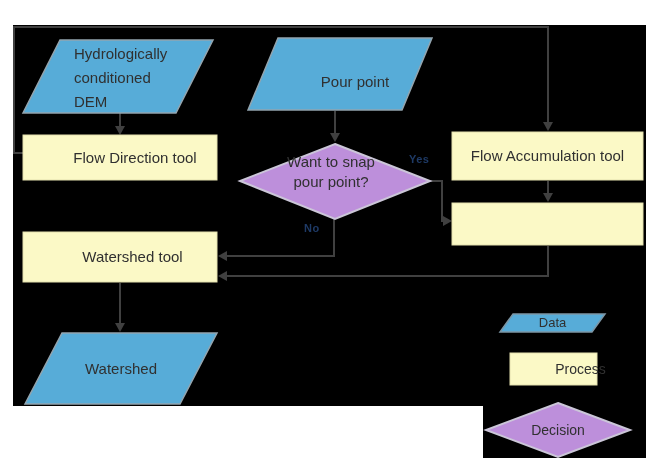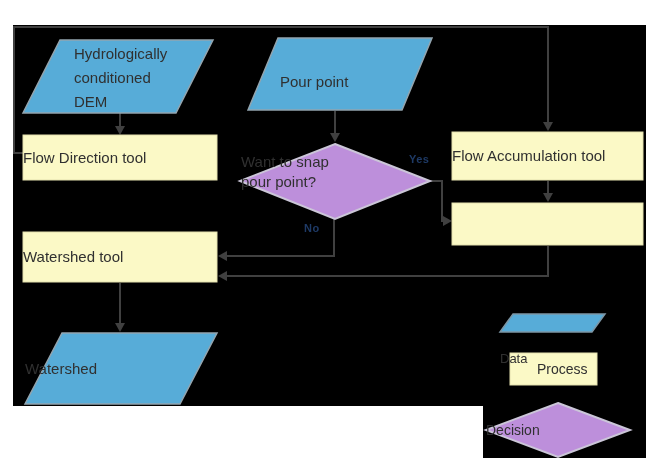--- a/index.html
+++ b/index.html
@@ -9,20 +9,21 @@
     height: 471px;
     background: #ffffff;
     font-family: "Liberation Sans", "DejaVu Sans", sans-serif;
     overflow: hidden;
   }
   #diagram-svg { position: absolute; left: 0; top: 0; }
   .lbl {
     position: absolute;
     color: #303030;
     font-size: 15px;
+    text-align: center;
     white-space: nowrap;
   }
   .lbl .line { display: block; }
   .dem-lbl { text-align: left; line-height: 24px; font-size: 15px; }
   .branch-lbl {
     position: absolute;
     color: #1e3a66;
     font-size: 11px;
     font-weight: bold;
     letter-spacing: 0.5px;
@@ -96,17 +97,17 @@
     <span class="line">pour point?</span>
   </div>
 
   <div class="lbl" style="left:23px; top:232px; width:219px; line-height:50px;">Watershed tool</div>
 
   <div class="lbl" style="left:25px; top:333px; width:192px; line-height:71px;">Watershed</div>
 
   <div class="branch-lbl" style="left:409px; top:153px;">Yes</div>
   <div class="branch-lbl" style="left:304px; top:222px;">No</div>
 
-  <div class="lbl legend-lbl small" style="left:500px; top:314px; width:105px; line-height:18px;margin-top:36px;">Data</div>
+  <div class="lbl legend-lbl small" style="left:500px; top:314px; width:105px; line-height:18px;">Data</div>
   <div class="lbl legend-lbl" style="left:510px; top:353px; width:87px; line-height:32px;padding-left:27px;">Process</div>
   <div class="lbl legend-lbl" style="left:486px; top:421px; width:144px; line-height:18px;">Decision</div>
 
 </div>
 
 </body></html>

